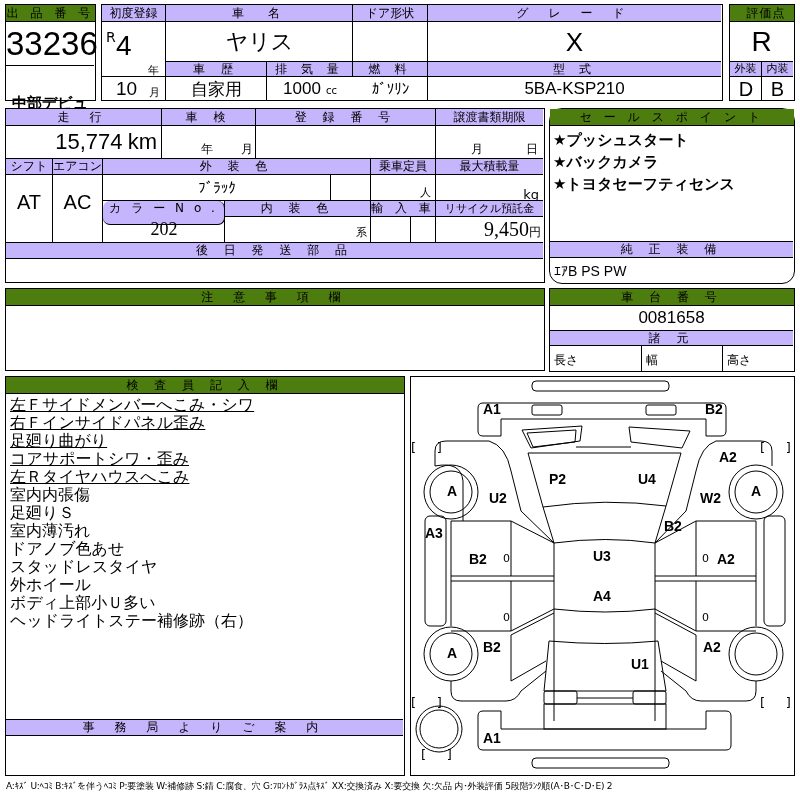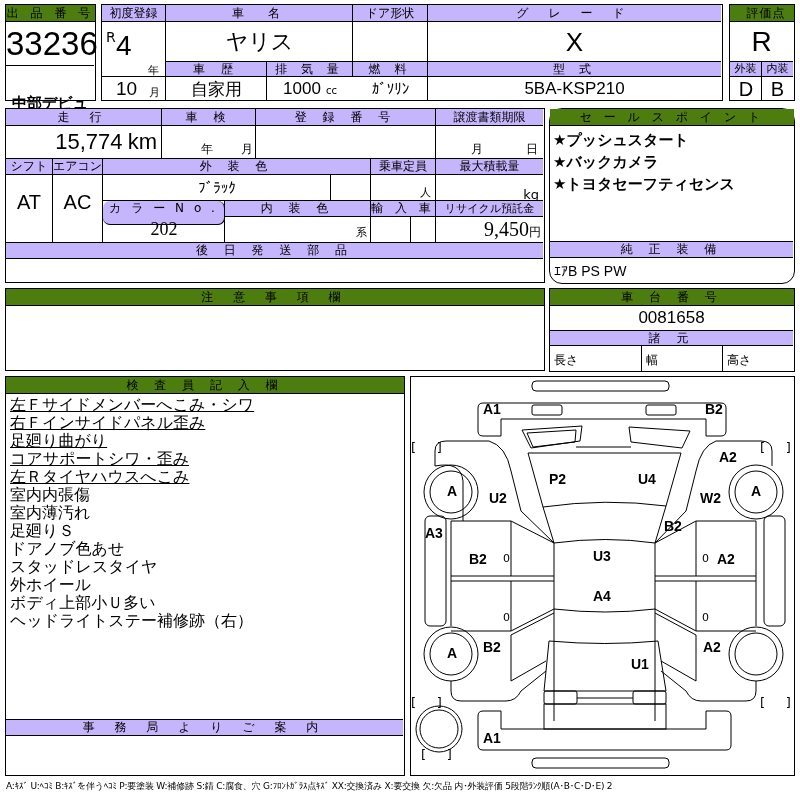--- a/index.html
+++ b/index.html
@@ -168,22 +168,22 @@
 
 <div class="box" style="left:5px;top:376px;width:400px;height:400px;">
   <div class="hdr" style="letter-spacing:6px;">検 査 員 記 入 欄</div>
   <div class="abs" style="left:0;top:19px;">
     <div class="note-line u"><span>左Ｆサイドメンバーへこみ・シワ</span></div>
     <div class="note-line u"><span>右Ｆインサイドパネル歪み</span></div>
     <div class="note-line u"><span>足廻り曲がり</span></div>
     <div class="note-line u"><span>コアサポートシワ・歪み</span></div>
     <div class="note-line u"><span>左Ｒタイヤハウスへこみ</span></div>
     <div class="note-line">室内内張傷</div>
+    <div class="note-line">足廻りＳ</div>
     <div class="note-line">室内薄汚れ</div>
-    <div class="note-line">足廻りＳ</div>
     <div class="note-line">ドアノブ色あせ</div>
     <div class="note-line">スタッドレスタイヤ</div>
     <div class="note-line">外ホイール</div>
     <div class="note-line">ボディ上部小Ｕ多い</div>
     <div class="note-line">ヘッドライトステー補修跡（右）</div>
   </div>
   <div class="hline" style="left:0;top:342px;width:397px;"></div>
   <div class="grid-hdr" style="left:0;top:343px;width:397px;height:16px;line-height:15px;border-right:none;letter-spacing:8px;">事 務 局 よ り ご 案 内</div>
   <div class="abs" style="left:4px;top:362px;font-size:13px;"></div>
 </div>

